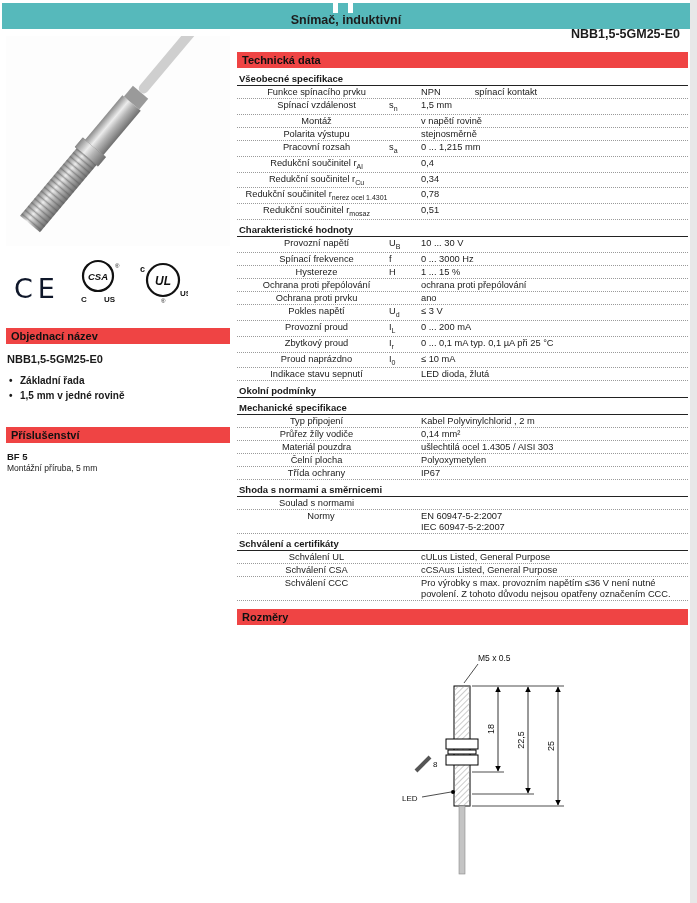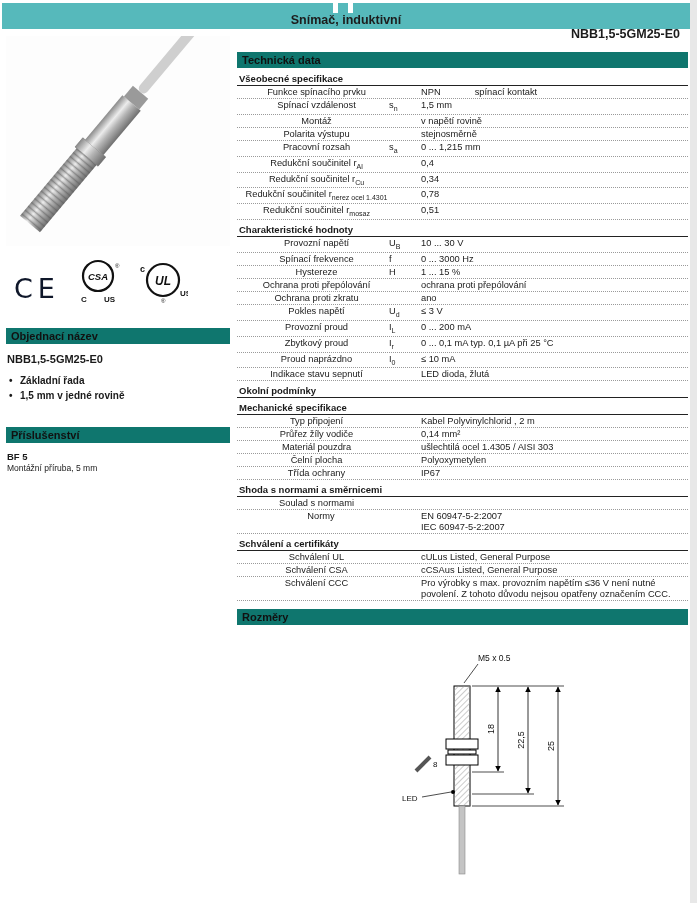--- a/index.html
+++ b/index.html
@@ -23,21 +23,21 @@
   .plogo-in { width:10px; height:10px; background:#56b9bb; }
   .htitle { font-weight:bold; font-size:12.5px; color:#1c1c1c; }
   .hcode { margin-left:auto; padding-right:10px; font-weight:bold; font-size:12.5px; color:#1c1c1c; }
 
   
   #sidebar { position:absolute; left:6px; top:36px; width:224px; }
   .photo { height:210px; background:#fdfdfd; }
   .logos { display:flex; align-items:flex-end; gap:16px; height:54px; padding-left:8px; margin-top:4px; }
   .ce-mark { font-family:"DejaVu Sans", sans-serif; font-size:27px; letter-spacing:5px; font-weight:400; color:#0f172a; line-height:30px; }
   .sbar {
-    background:#0f766e; font-weight:bold; font-size:11px;
+    background:#ef4444; font-weight:bold; font-size:11px;
     padding:2px 0 2px 5px; color:#111;
   }
   #sidebar .sbar { margin-top:24px; }
   .ocode { font-weight:bold; font-size:11px; margin:9px 0 8px 1px; }
   .bullets { list-style:none; margin:0 0 4px 3px; }
   .bullets li { font-weight:bold; font-size:10px; line-height:15px; padding-left:11px; position:relative; }
   .bullets li::before { content:"•"; position:absolute; left:0; }
   .acc-name { font-weight:bold; font-size:9.5px; margin:8px 0 1px 1px; }
   .acc-desc { font-size:8.5px; margin-left:1px; }
 
@@ -195,21 +195,21 @@
         <div class="tlab">Hystereze</div>
         <div class="tsym">H</div>
         <div class="tval"><span>1 ... 15  %</span></div>
       </div>
       <div class="trow">
         <div class="tlab">Ochrana proti přepólování</div>
         <div class="tsym"></div>
         <div class="tval"><span>ochrana proti přepólování</span></div>
       </div>
       <div class="trow">
-        <div class="tlab">Ochrana proti zkratu</div>
+        <div class="tlab">Ochrana proti prvku</div>
         <div class="tsym"></div>
         <div class="tval"><span>ano</span></div>
       </div>
       <div class="trow">
         <div class="tlab">Pokles napětí</div>
         <div class="tsym">U<sub>d</sub></div>
         <div class="tval"><span>≤ 3 V</span></div>
       </div>
       <div class="trow">
         <div class="tlab">Provozní proud</div>

